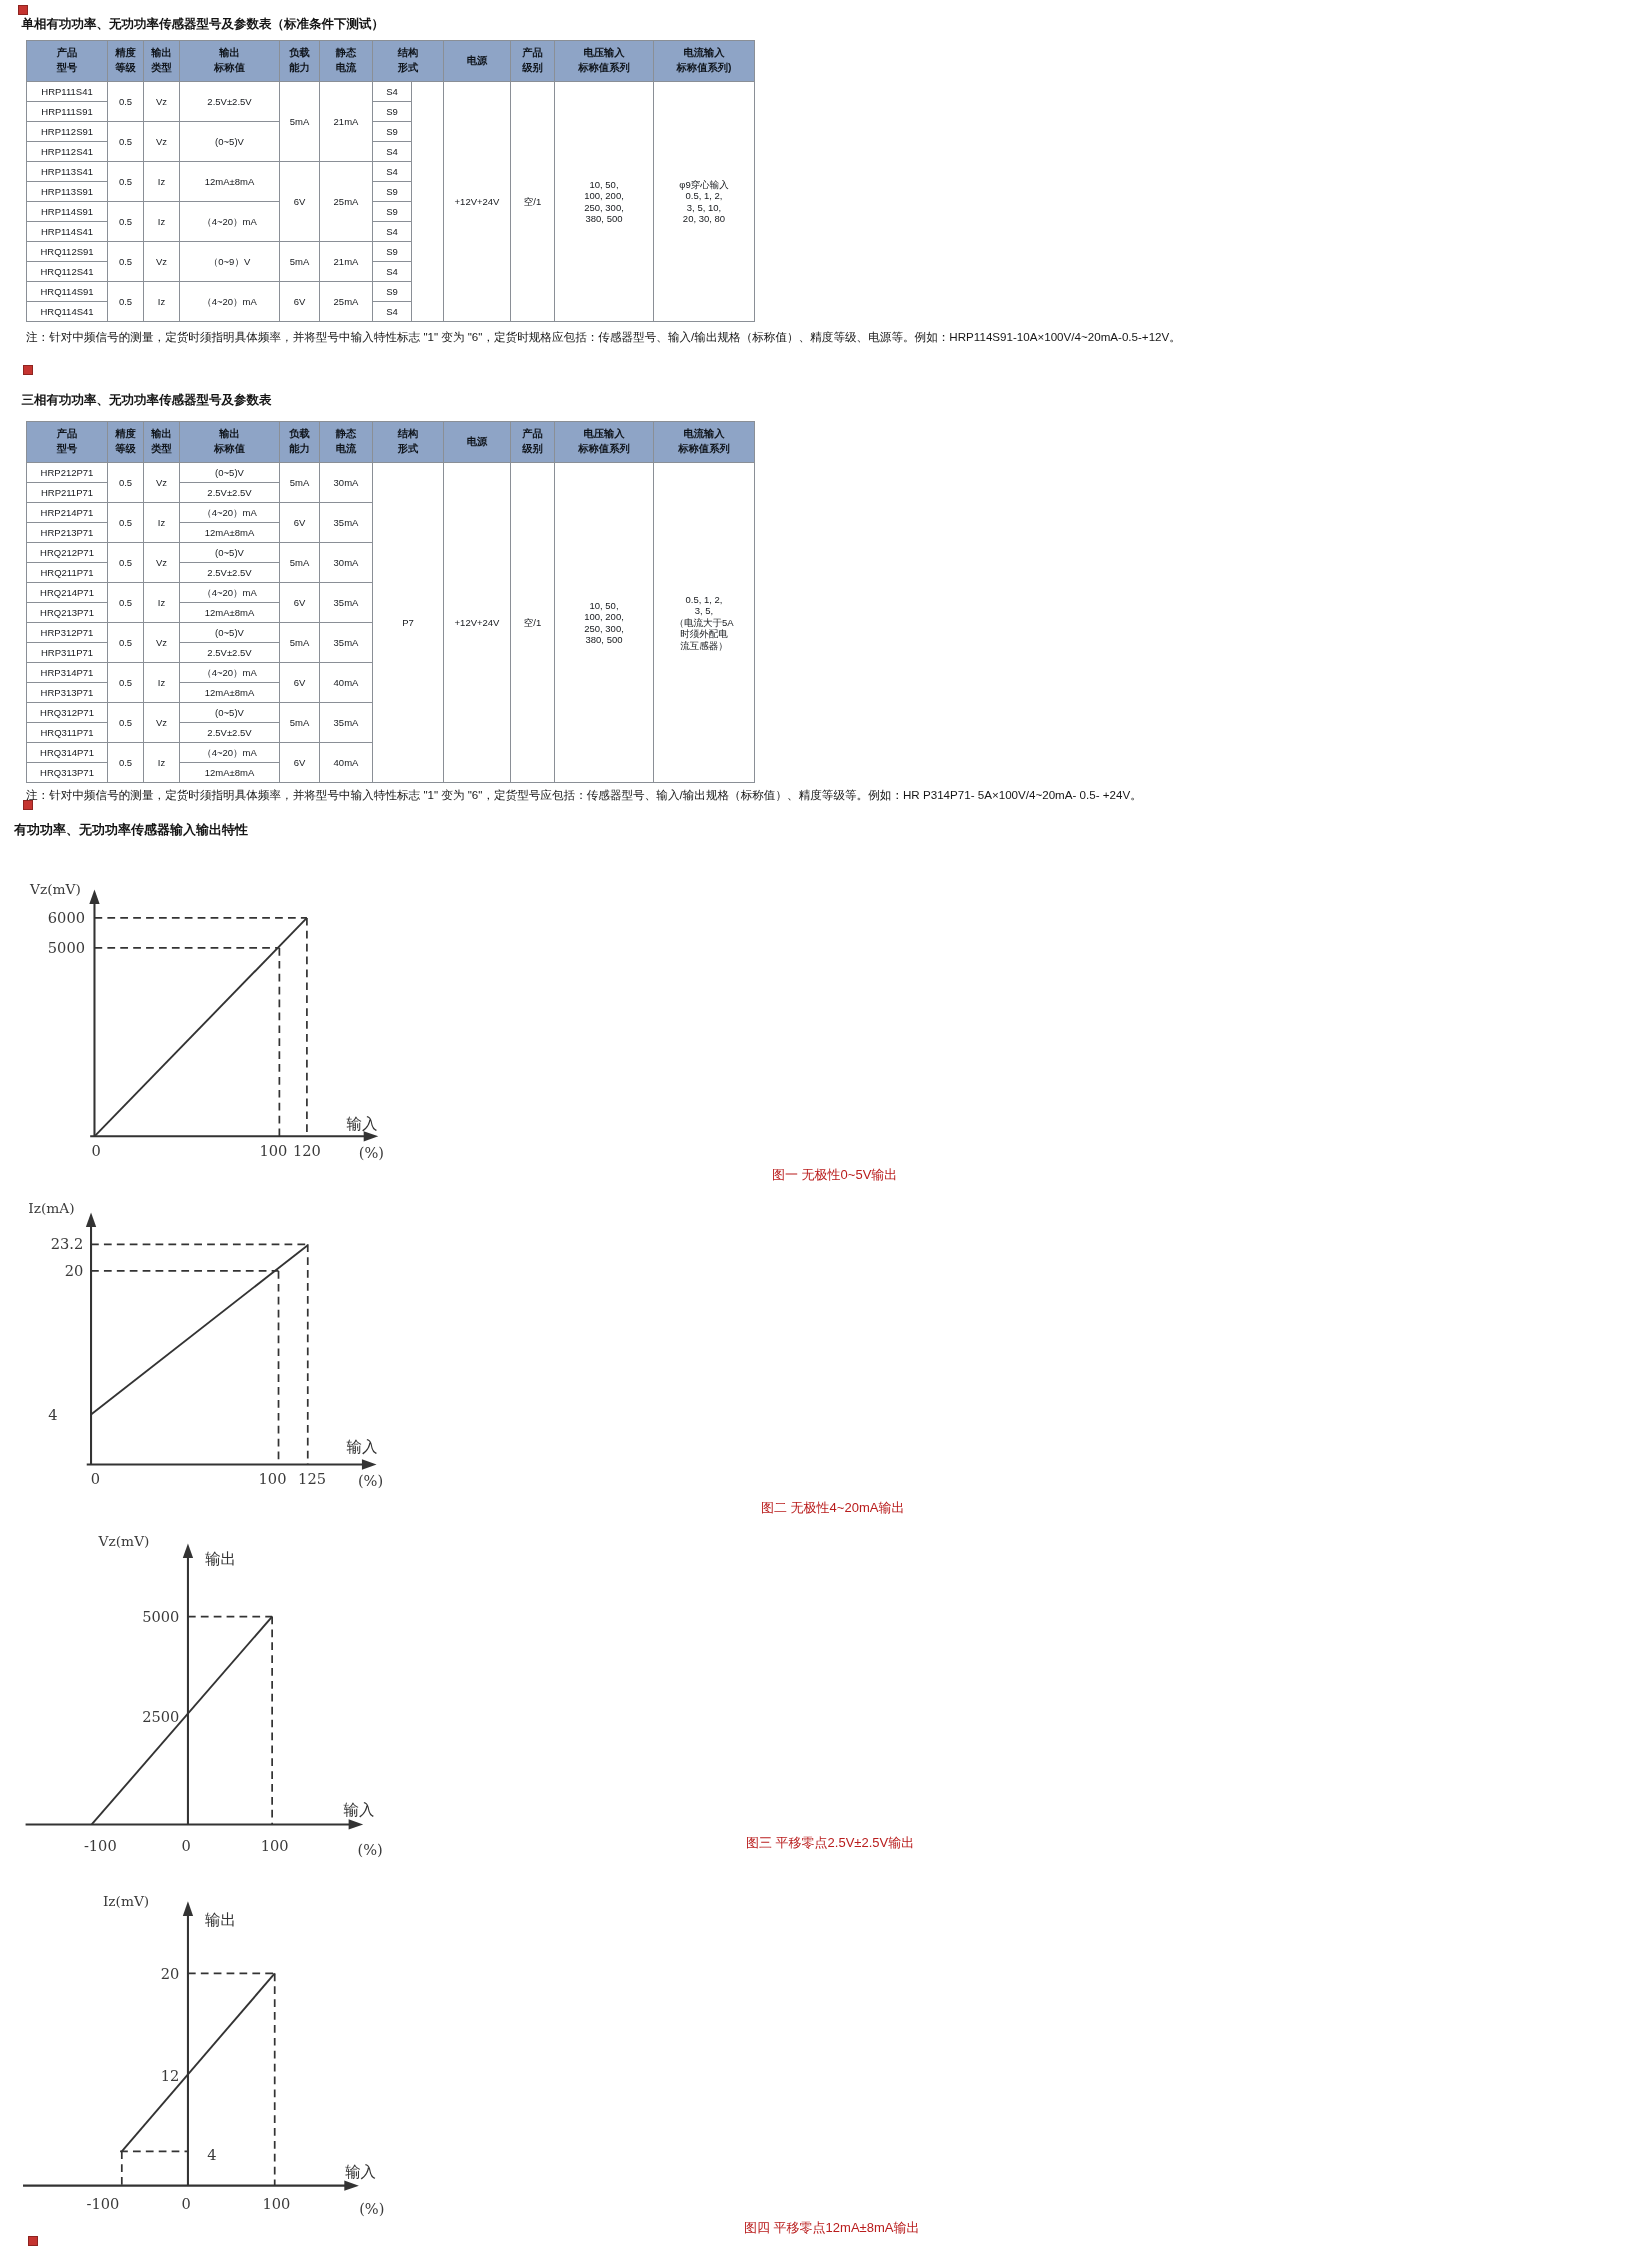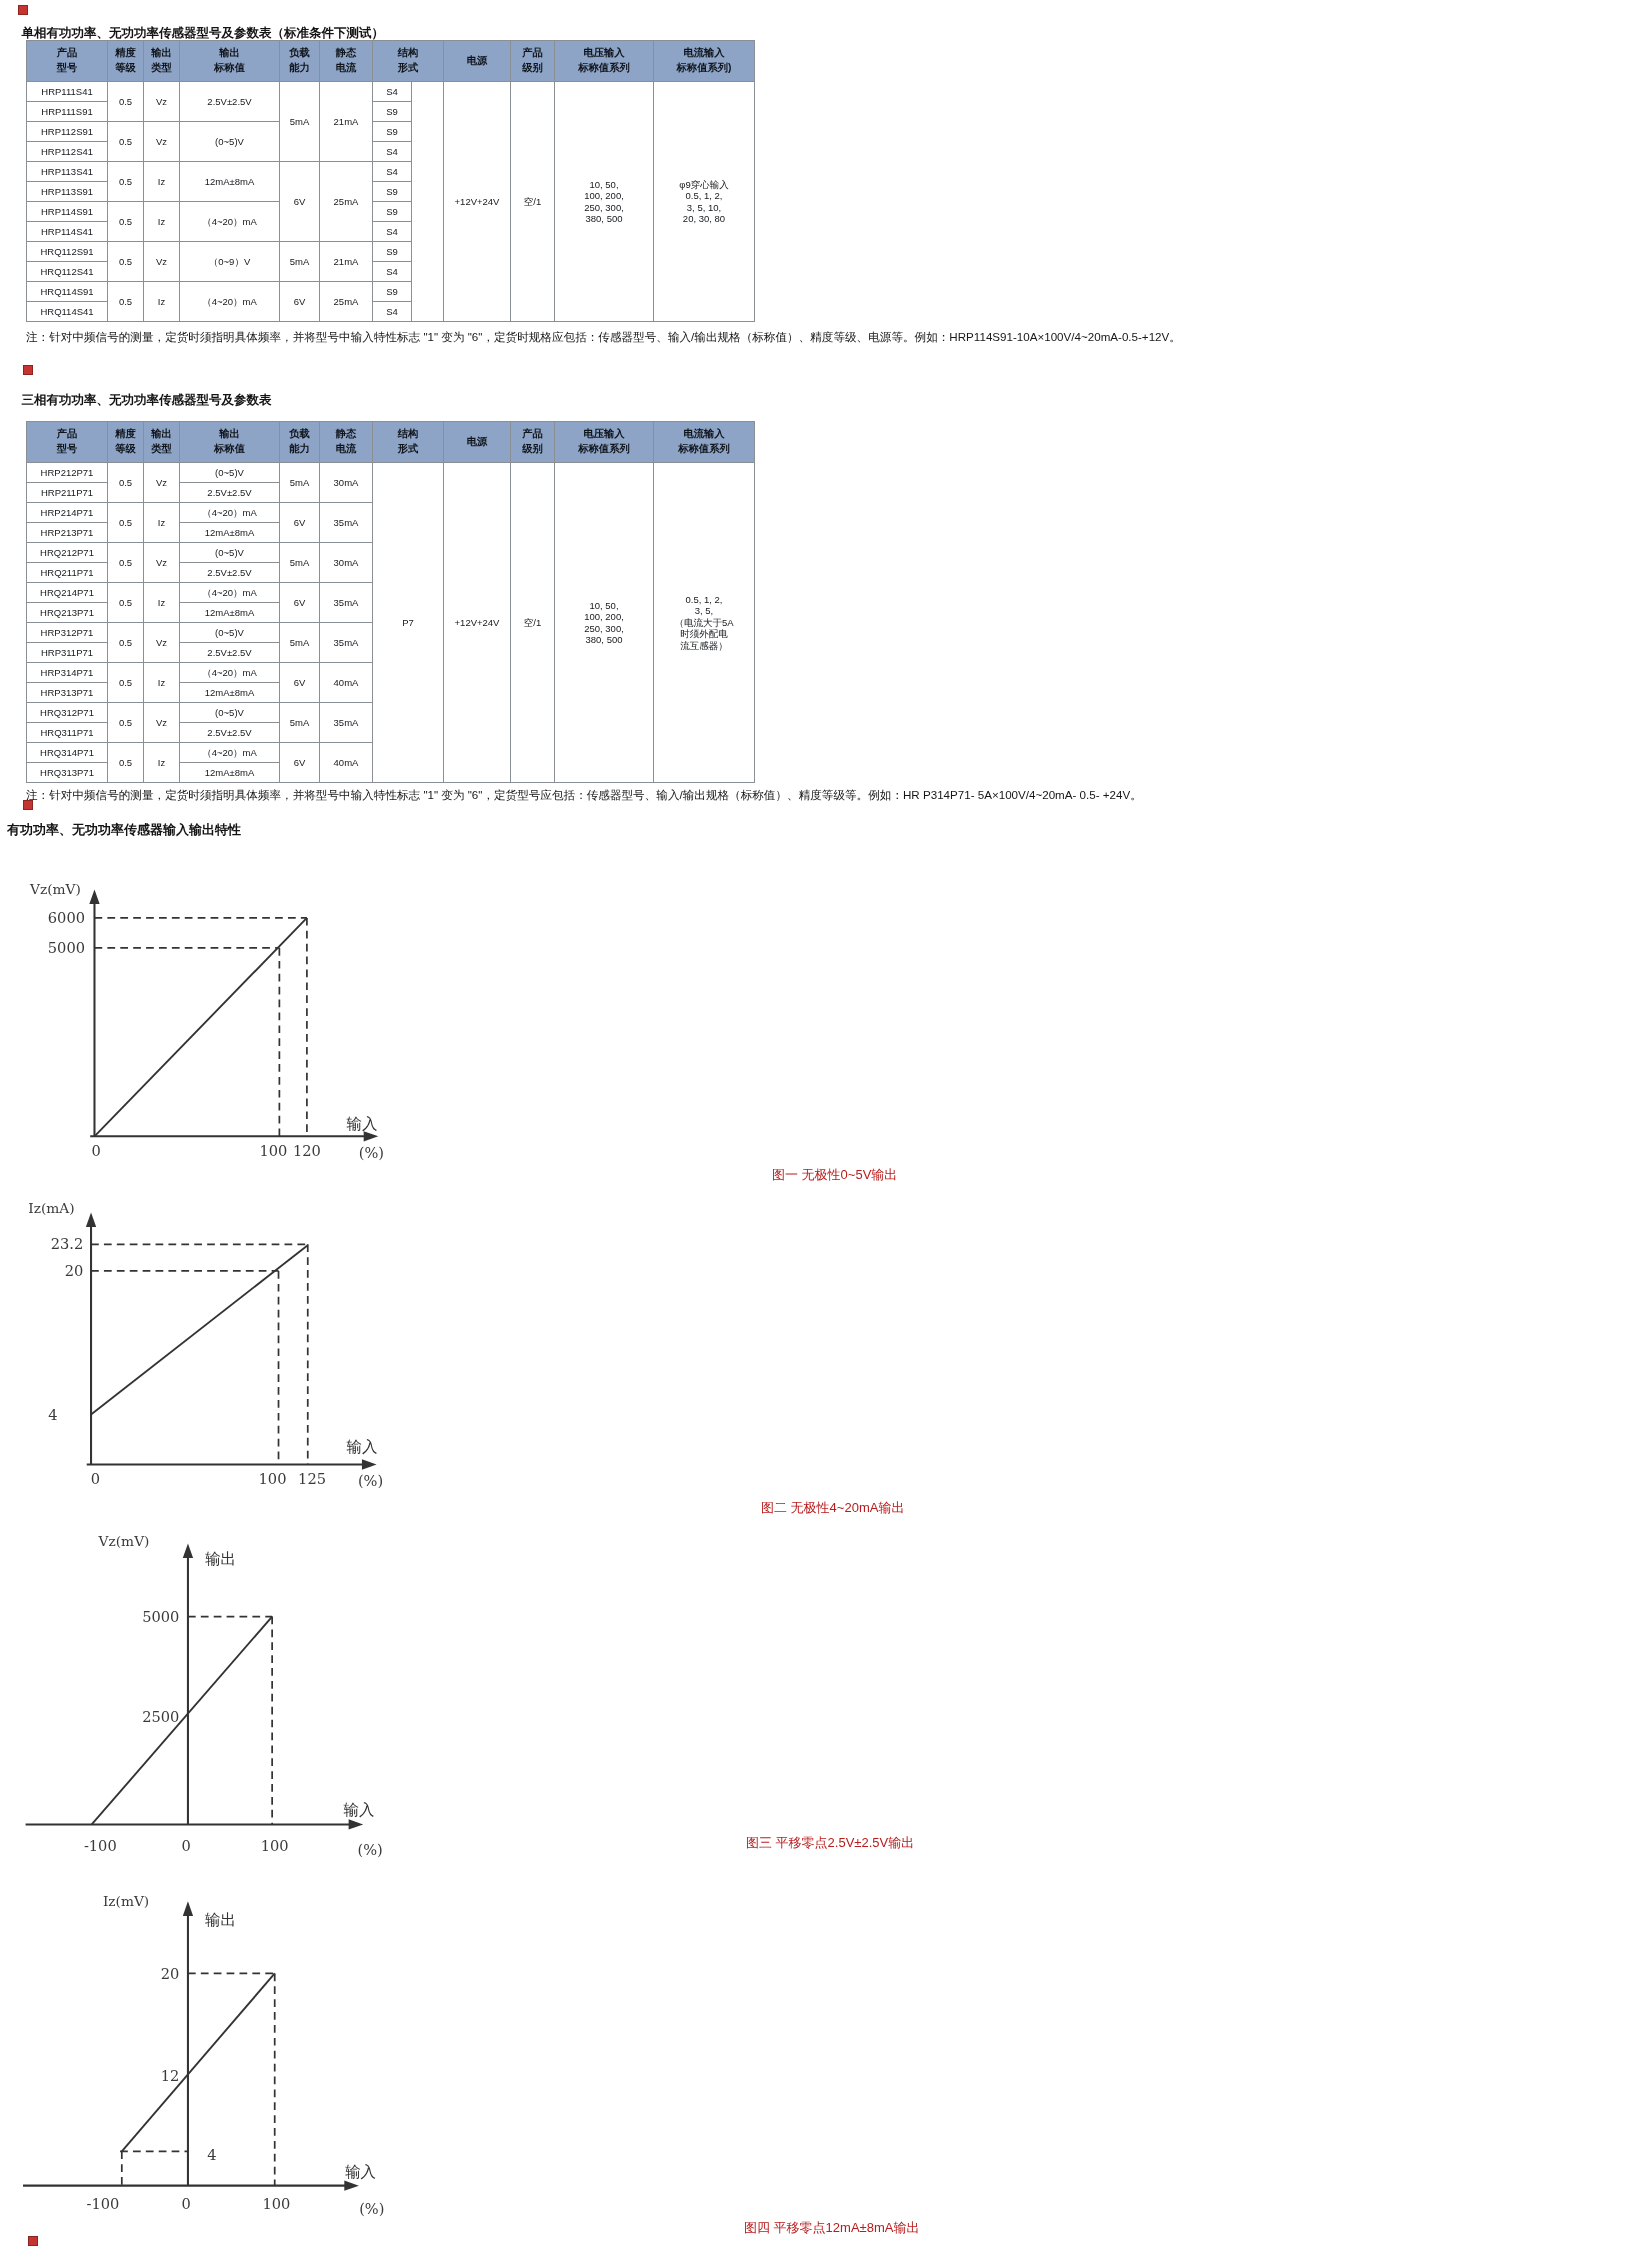--- a/index.html
+++ b/index.html
@@ -40,21 +40,21 @@
 <div class="abs" style="left:23px;top:365px">
     <div class="red-icon"></div>
   </div>
 <div class="abs" style="left:23px;top:800px">
     <div class="red-icon"></div>
   </div>
 <div class="abs" style="left:28px;top:2236px">
     <div class="red-icon"></div>
   </div>
 
-<div class="abs doc-title" style="left:21.5px;top:25px">单相有功功率、无功功率传感器型号及参数表（标准条件下测试）</div>
+<div class="abs doc-title" style="left:21.5px;top:16px">单相有功功率、无功功率传感器型号及参数表（标准条件下测试）</div>
 
 <table class="abs param" style="left:26px;top:40px;width:727px">
   <colgroup>
     <col style="width:81px">
       <col style="width:36px">
       <col style="width:36px">
       <col style="width:100px">
     <col style="width:40px">
       <col style="width:53px">
       <col style="width:39px">
@@ -329,21 +329,21 @@
       </tr>
       <tr>
         <td>HRQ313P71</td>
         <td>12mA±8mA</td>
       </tr>
     </tbody>
 </table>
 
 <div class="abs note" style="left:26px;top:788px">注：针对中频信号的测量，定货时须指明具体频率，并将型号中输入特性标志 "1" 变为 "6"，定货型号应包括：传感器型号、输入/输出规格（标称值）、精度等级等。例如：HR P314P71- 5A×100V/4~20mA- 0.5- +24V。</div>
 
-<div class="abs doc-title" style="left:7px;top:821px;font-size:13px">有功功率、无功功率传感器输入输出特性</div>
+<div class="abs doc-title" style="left:14px;top:821px;font-size:13px">有功功率、无功功率传感器输入输出特性</div>
 
 <svg class="abs" style="left:23px;top:868px" width="370" height="301" viewBox="0 0 430 350">
   <line class="axis" x1="83" y1="312" x2="83" y2="38"></line>
   <polygon class="arrow" points="83,25 77,42 89,42"></polygon>
   <line class="axis" x1="78" y1="312" x2="400" y2="312"></line>
   <polygon class="arrow" points="413,312 396,306 396,318"></polygon>
   <line class="dash" x1="83" y1="58" x2="330" y2="58"></line>
   <line class="dash" x1="83" y1="93" x2="298" y2="93"></line>
   <line class="dash" x1="298" y1="93" x2="298" y2="312"></line>
   <line class="dash" x1="330" y1="58" x2="330" y2="312"></line>

